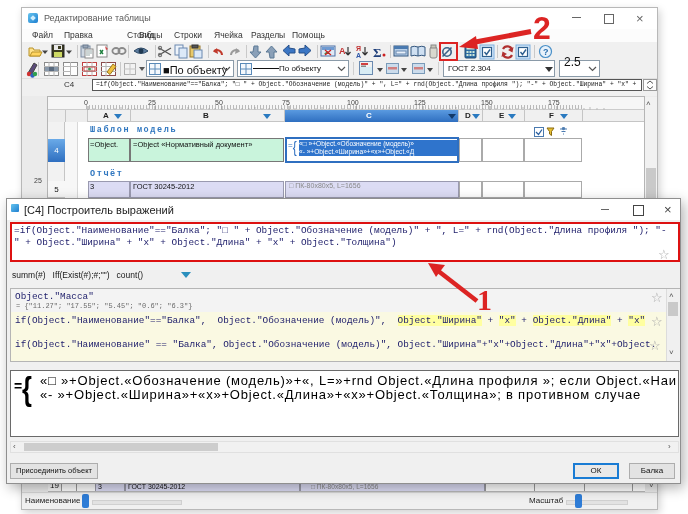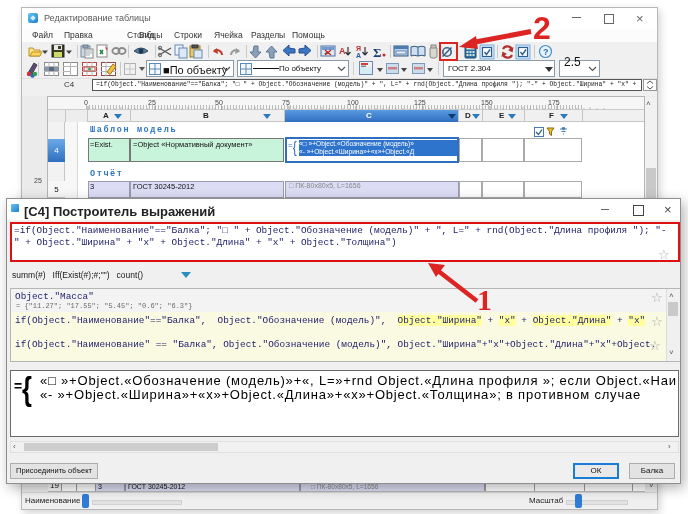--- a/index.html
+++ b/index.html
@@ -393,21 +393,21 @@
 
 <div class="ab" style="left:48px;top:122px;width:17px;height:359px;background:#f2f2f2;border-right:1px solid #c5c5c5;box-sizing:border-box;"></div>
 <div class="ab" style="left:65px;top:122px;width:13px;height:359px;background:#f7f7f7;border-right:1px solid #d8d8d8;box-sizing:border-box;"></div>
 
 <div class="ab" style="left:34px;top:177px;font-size:7px;color:#444;">25</div>
 
 <div class="ab m" style="left:90px;top:125px;font-size:8.5px;color:#3077c0;font-weight:bold;letter-spacing:1.6px;">Шаблон модель</div>
 
 <div class="ab" style="left:48px;top:139px;width:17px;height:23px;background:linear-gradient(#6aaae8,#2f6fc0);color:#fff;font-size:8px;text-align:center;line-height:23px;">4</div>
 <div class="ab" style="left:88px;top:138px;width:42px;height:24px;background:#c9f4dc;border:1px solid #777;box-sizing:border-box;"></div>
-<div class="ab" style="left:90px;top:140px;font-size:7.5px;color:#111;">=Exist.</div>
+<div class="ab" style="left:90px;top:140px;font-size:7.5px;color:#111;">=Object.</div>
 <div class="ab" style="left:130px;top:138px;width:154px;height:24px;background:#c9f4dc;border:1px solid #777;box-sizing:border-box;"></div>
 <div class="ab" style="left:133px;top:140px;font-size:7.5px;color:#111;">=Object «Нормативный документ»</div>
 
 <div class="ab" style="left:285px;top:137px;width:174px;height:26px;background:#fff;border:2px solid #2f6fc0;box-sizing:border-box;"></div>
 <div class="ab" style="left:288px;top:141px;font-size:8px;color:#2f6fc0;">=</div>
 <div class="ab" style="left:292px;top:138px;font-size:17px;color:#2f6fc0;transform:scaleX(.7);">{</div>
 <div class="ab" style="left:299px;top:140px;width:158px;height:8px;background:#2f74cc;color:#fff;font-size:6.6px;line-height:8px;white-space:nowrap;overflow:hidden;">«□ »+Object.«Обозначение (модель)»</div>
 <div class="ab" style="left:299px;top:148px;width:158px;height:8px;background:#2f74cc;color:#fff;font-size:6.6px;line-height:8px;white-space:nowrap;overflow:hidden;">«- »+Object.«Ширина»+«х»+Object.«Д</div>
 
 <div class="ab" style="left:459px;top:138px;width:23px;height:24px;background:#fff;border:1px solid #aaa;box-sizing:border-box;"></div>
@@ -481,21 +481,21 @@
 <div class="ab" style="left:92px;top:500px;width:88px;height:3px;background:#e2e2e2;border:1px solid #d0d0d0;"></div>
 <div class="ab" style="left:82px;top:494px;width:7px;height:14px;background:#2e7cd6;border-radius:2px;"></div>
 <div class="ab" style="left:529px;top:496px;font-size:8px;color:#222;">Масштаб</div>
 <div class="ab" style="left:566px;top:500px;width:60px;height:3px;background:#e2e2e2;border:1px solid #d0d0d0;"></div>
 <div class="ab" style="left:575px;top:494px;width:7px;height:14px;background:#2e7cd6;border-radius:2px;"></div>
 
 <div class="ab" id="dlg" style="left:6px;top:198px;width:675px;height:286px;background:#f0f0f0;border:1px solid #8f8f8f;box-shadow:3px 4px 12px rgba(0,0,0,.3);box-sizing:border-box;"></div>
 
 <div class="ab" style="left:7px;top:199px;width:673px;height:21px;background:#ffffff;"></div>
 <div class="ab" style="left:11px;top:204px;width:8px;height:8px;border-radius:1px;background:linear-gradient(135deg,#66c4ee,#1e7fd0);"></div>
-<div class="ab" style="left:24px;top:204px;font-size:13px;color:#222;font-weight:bold;">[C4] Построитель выражений</div>
+<div class="ab" style="left:24px;top:204px;font-size:11px;color:#222;">[C4] Построитель выражений</div>
 <div class="ab" style="left:601px;top:209px;width:8px;height:1px;background:#666;"></div>
 <div class="ab" style="left:633px;top:205px;width:9px;height:9px;border:1px solid #444;"></div>
 <div class="ab" style="left:664px;top:202px;font-size:13px;color:#444;">×</div>
 
 <div class="ab" style="left:10px;top:222px;width:670px;height:40px;background:#fff;border:2px solid #dd1111;box-sizing:border-box;"></div>
 <div class="ab m navy" style="left:14px;top:225px;width:664px;font-size:9.4px;line-height:11.5px;white-space:pre;overflow:hidden;">=if(Object."Наименование"=="Балка"; "□ " + Object."Обозначение (модель)" + ", L=" + rnd(Object."Длина профиля "); "-
 " + Object."Ширина" + "x" + Object."Длина" + "x" + Object."Толщина")</div>
 <div class="star" style="left:658px;top:248px;">☆</div>
 
 <div class="ab" style="left:12px;top:270px;font-size:8.5px;color:#1a1a1a;">summ(#)&nbsp;&nbsp;&nbsp;Iff(Exist(#);#;"")&nbsp;&nbsp;&nbsp;count()</div>

